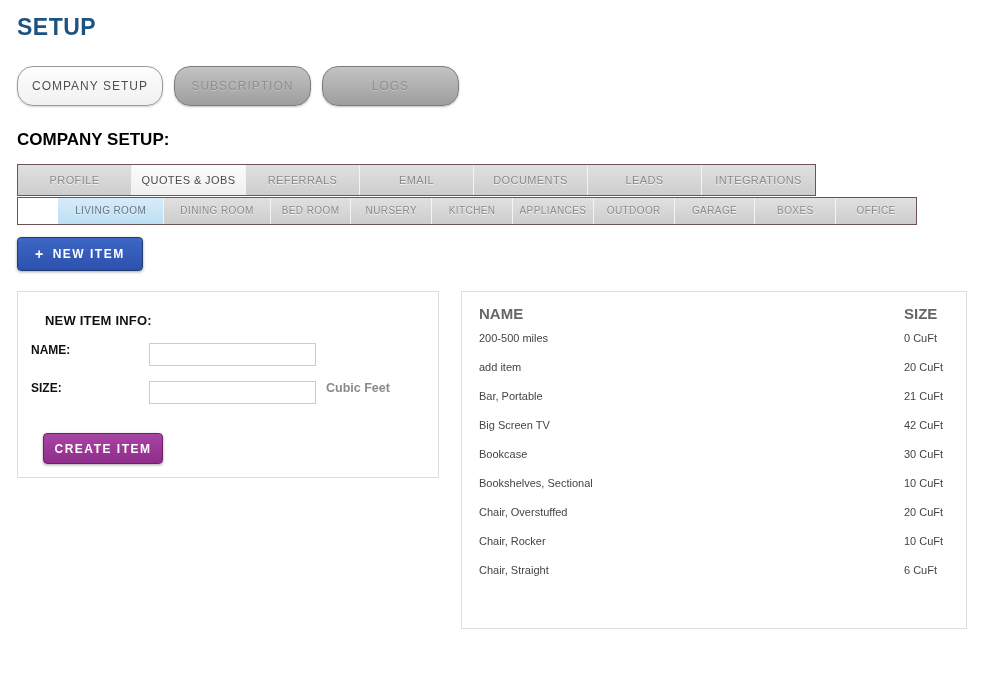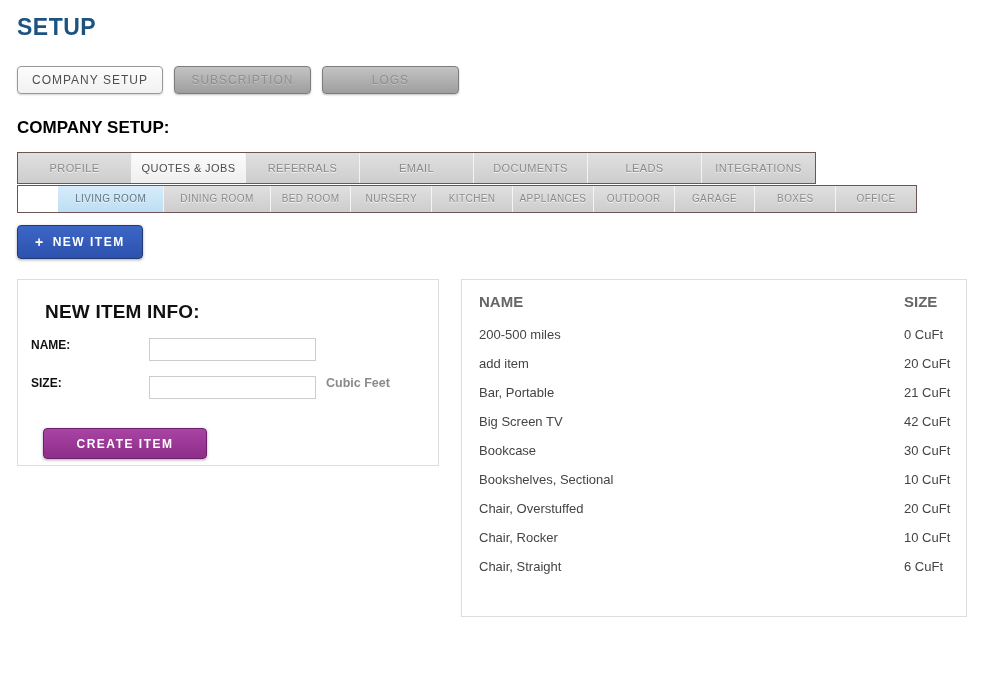--- a/index.html
+++ b/index.html
@@ -12,24 +12,24 @@
     color: var(--title-blue, #1d5380);
     font-size: 23px;
     font-weight: bold;
     letter-spacing: 0.5px;
     line-height: 27px;
   }
 
   
   .top-nav { display: flex; gap: 11px; margin-top: 25px; }
   .top-btn {
-    min-width: 137px; height: 28px;
+    min-width: 137px; height: 40px;
     font-family: "Liberation Sans", sans-serif;
     font-size: 12px; letter-spacing: 1px;
-    border-radius: 4px; cursor: pointer;
+    border-radius: 16px; cursor: pointer;
     padding: 0 14px;
   }
   .top-btn.is-active {
     background: linear-gradient(#fdfdfd, #f1f1f1);
     border: 1px solid #999;
     color: #4f4f4f;
     box-shadow: 0 1px 2px rgba(0,0,0,.18);
   }
   .top-btn.is-inactive {
     background: linear-gradient(#c3c3c3, #9e9e9e);
@@ -99,35 +99,35 @@
 
   
   .content { display: flex; margin-top: 20px; gap: 22px; align-items: flex-start; }
 
   .form-panel {
     width: 422px; height: 187px;
     border: 1px solid #ddd;
     padding: 21px 0 0 13px;
     background: #fff;
   }
-  .form-heading { font-size: 19px; font-weight: bold; color: #111; letter-spacing: .2px; padding-left: 14px; }
+  .form-heading { font-size: 13px; font-weight: bold; color: #111; letter-spacing: .2px; padding-left: 14px; }
   .form-row { display: flex; align-items: flex-start; margin-top: 15px; }
   .form-label { width: 118px; font-size: 12px; font-weight: bold; color: #111; }
   .form-input {
     width: 167px; height: 23px;
     border: 1px solid #ccc;
     background: #fff;
     font-family: "Liberation Sans", sans-serif;
     font-size: 12px;
     padding: 0 5px;
   }
   .unit-label { margin-left: 10px; font-size: 12.5px; font-weight: bold; color: #8a8a8a; }
   .create-btn {
     margin: 29px 0 0 12px;
-    width: 164px; height: 31px;
+    width: 120px; height: 31px;
     background: linear-gradient(#a844a3, var(--create-magenta, #8f2d8a));
     border: 1px solid #6e2069;
     border-radius: 4px;
     color: #fff;
     font-family: "Liberation Sans", sans-serif;
     font-weight: bold;
     font-size: 12px;
     letter-spacing: 1.5px;
     cursor: pointer;
     box-shadow: 0 1px 3px rgba(0,0,0,.35);
@@ -145,22 +145,21 @@
     font-size: 15px;
     font-weight: bold;
     color: #666;
   }
   .t-header .col-name { flex: 1; }
   .t-header .col-size { width: 62px; }
   .trow {
     display: flex;
     padding: 0 0 0 17px;
     height: 29px;
-    align-items: center;
-    font-size: 13px;
+    font-size: 11px;
     color: #444;
     cursor: pointer;
   }
   .cell-name { flex: 1; }
   .cell-size { width: 62px; }
 </style>
 </head>
 <body>
 
 <div class="page">

